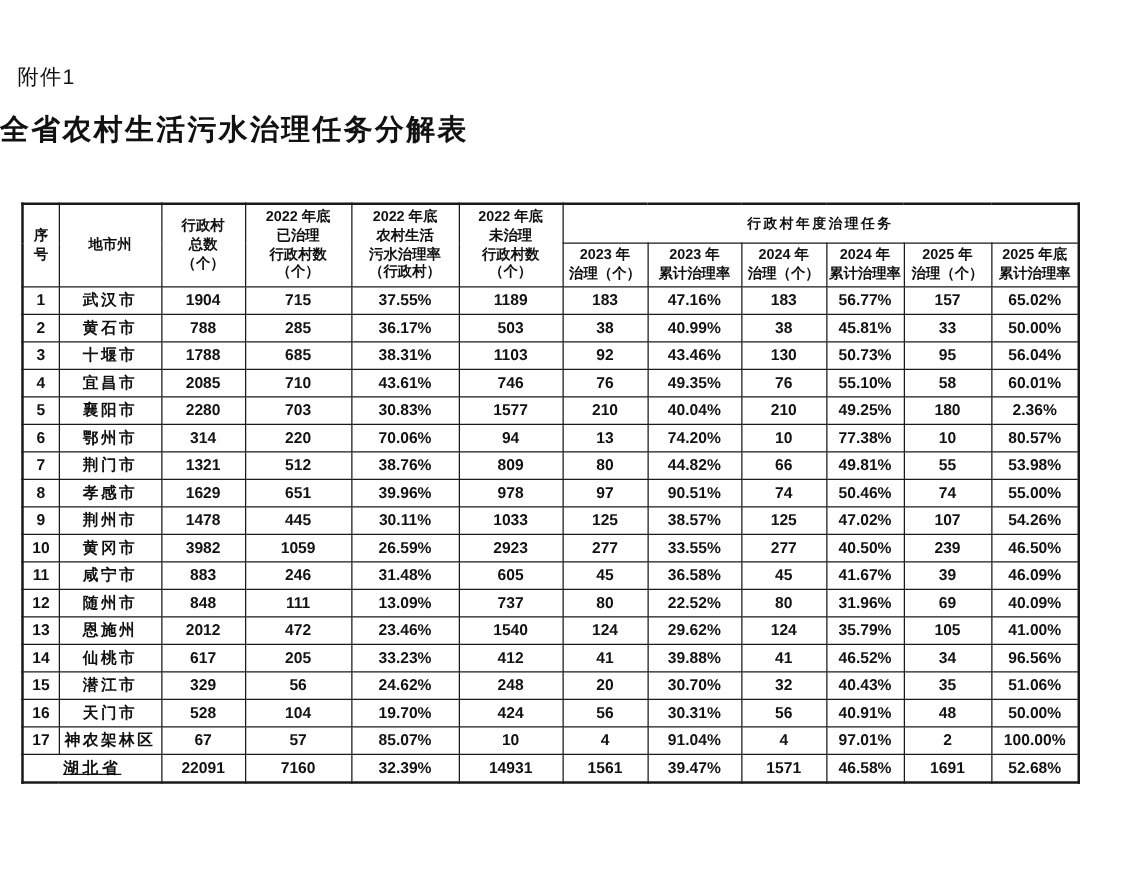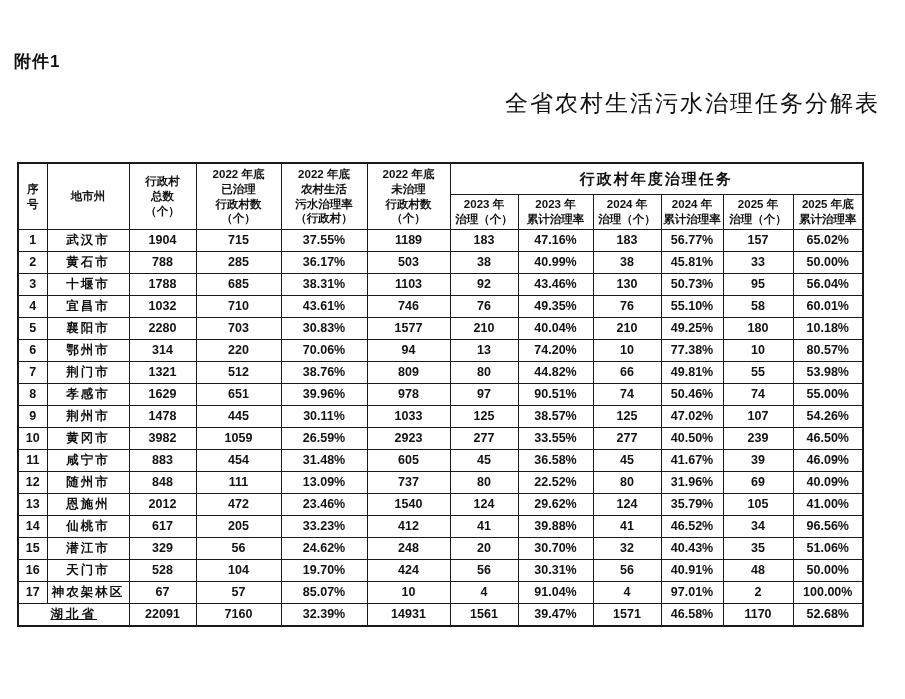--- a/index.html
+++ b/index.html
@@ -13,31 +13,31 @@
     height: 699px;
     font-family: "Liberation Sans", "DejaVu Sans", sans-serif;
     color: #111111;
     overflow: hidden;
   }
   .attachment-label {
     position: absolute;
     left: 14px;
     top: 50px;
     font-size: 17px;
-    font-weight: 700;
+    font-weight: 400;
     letter-spacing: 1px;
   }
   .doc-title {
     position: absolute;
     left: 0;
     top: 88px;
     width: 880px;
-    text-align: right;
+    text-align: left;
     font-size: 23px;
-    font-weight: 400;
+    font-weight: 700;
     letter-spacing: 2px;
   }
   table.task-table {
     position: absolute;
     left: 17px;
     top: 162px;
     width: 845px;
     border-collapse: collapse;
     table-layout: fixed;
     border: 2px solid #1a1a1a;
@@ -50,21 +50,21 @@
     padding: 0 1px;
     overflow: hidden;
   }
   .task-table th {
     font-size: 11.5px;
     line-height: 1.3;
     white-space: pre-line;
   }
   .task-table thead tr.group-row th.group-header {
     height: 30px;
-    font-size: 15px;
+    font-size: 11px;
     letter-spacing: 2px;
   }
   .task-table thead tr.sub-row th {
     height: 34px;
     margin-left: 28px;
   }
   .task-table tbody td {
     height: 21px;
     font-size: 12.5px;
     line-height: 1;
@@ -175,21 +175,21 @@
         <td class="">92</td>
         <td class="">43.46%</td>
         <td class="">130</td>
         <td class="">50.73%</td>
         <td class="">95</td>
         <td class="">56.04%</td>
       </tr>
       <tr>
         <td class="">4</td>
         <td class="region-cell">宜昌市</td>
-        <td class="">1032</td>
+        <td class="">2085</td>
         <td class="">710</td>
         <td class="">43.61%</td>
         <td class="">746</td>
         <td class="">76</td>
         <td class="">49.35%</td>
         <td class="">76</td>
         <td class="">55.10%</td>
         <td class="">58</td>
         <td class="">60.01%</td>
       </tr>
@@ -198,21 +198,21 @@
         <td class="region-cell">襄阳市</td>
         <td class="">2280</td>
         <td class="">703</td>
         <td class="">30.83%</td>
         <td class="">1577</td>
         <td class="">210</td>
         <td class="">40.04%</td>
         <td class="">210</td>
         <td class="">49.25%</td>
         <td class="">180</td>
-        <td class="">10.18%</td>
+        <td class="">2.36%</td>
       </tr>
       <tr>
         <td class="">6</td>
         <td class="region-cell">鄂州市</td>
         <td class="">314</td>
         <td class="">220</td>
         <td class="">70.06%</td>
         <td class="">94</td>
         <td class="">13</td>
         <td class="">74.20%</td>
@@ -274,21 +274,21 @@
         <td class="">33.55%</td>
         <td class="">277</td>
         <td class="">40.50%</td>
         <td class="">239</td>
         <td class="">46.50%</td>
       </tr>
       <tr>
         <td class="">11</td>
         <td class="region-cell">咸宁市</td>
         <td class="">883</td>
-        <td class="">454</td>
+        <td class="">246</td>
         <td class="">31.48%</td>
         <td class="">605</td>
         <td class="">45</td>
         <td class="">36.58%</td>
         <td class="">45</td>
         <td class="">41.67%</td>
         <td class="">39</td>
         <td class="">46.09%</td>
       </tr>
       <tr>
@@ -378,17 +378,17 @@
       <tr class="total-row">
         <td colspan="2" class="region-cell">湖北省</td>
         <td>22091</td>
         <td>7160</td>
         <td>32.39%</td>
         <td>14931</td>
         <td>1561</td>
         <td>39.47%</td>
         <td>1571</td>
         <td>46.58%</td>
-        <td>1170</td>
+        <td>1691</td>
         <td>52.68%</td>
       </tr>
     </tbody>
 </table>
 
 </body></html>

